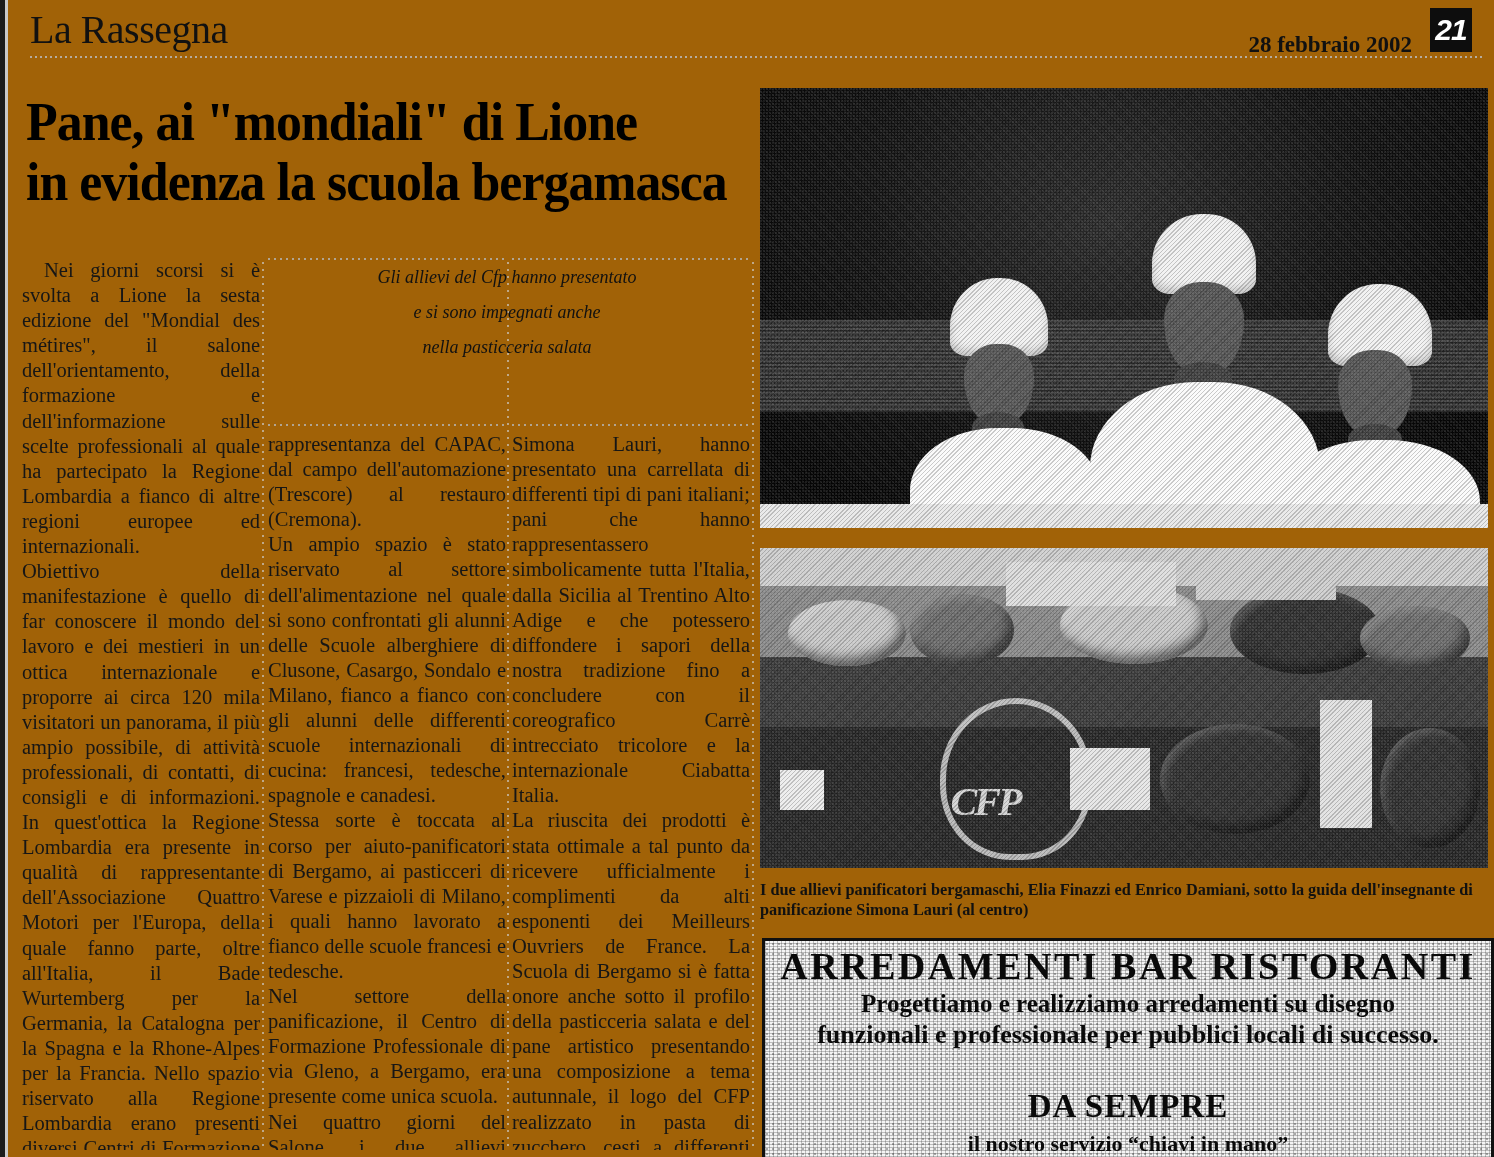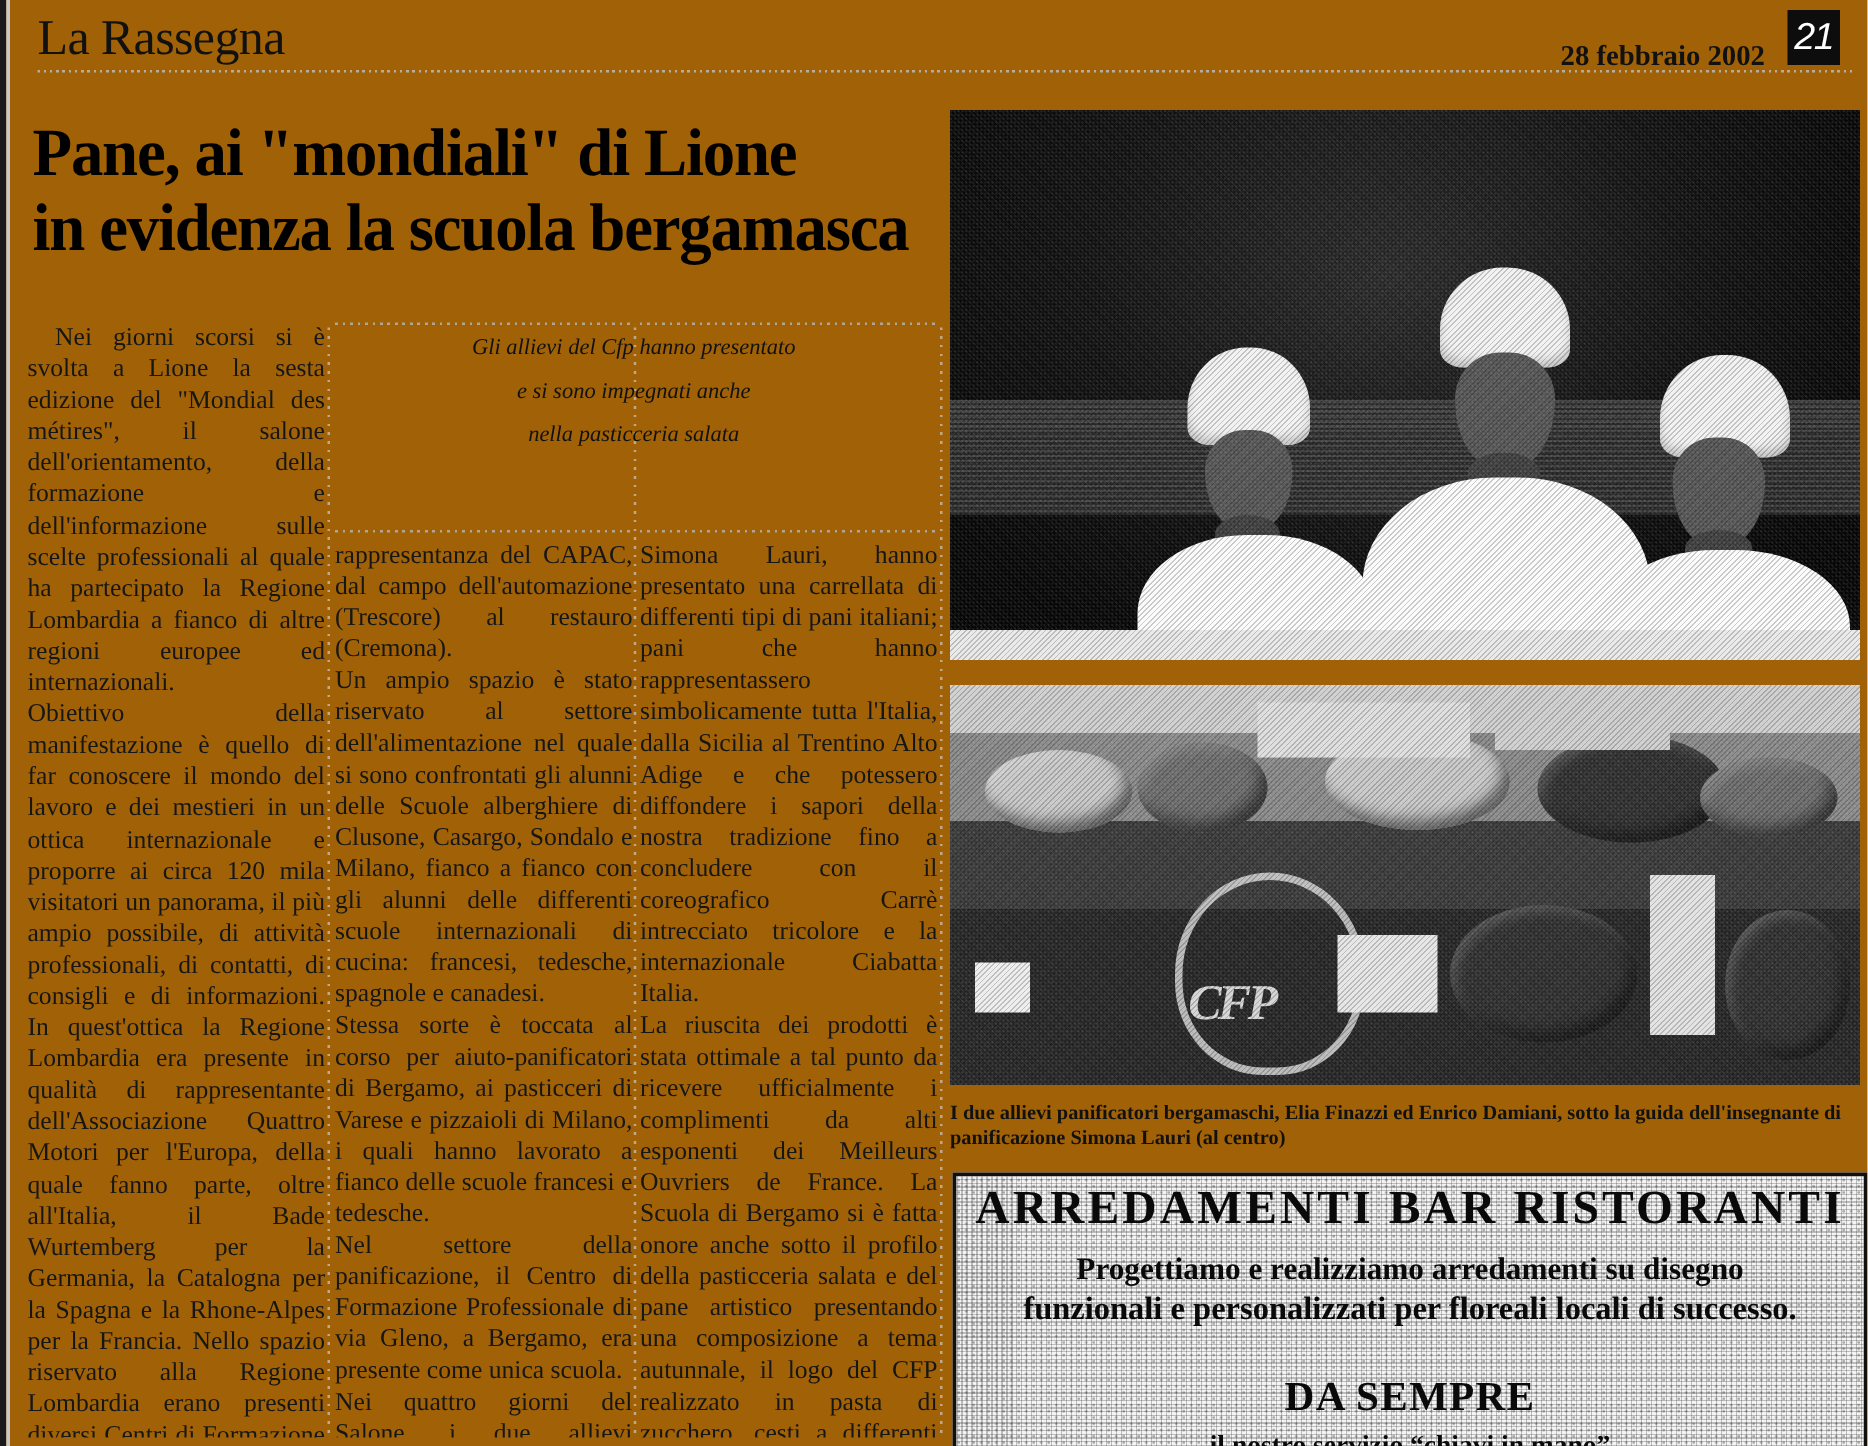--- a/index.html
+++ b/index.html
@@ -62,21 +62,21 @@
     position: absolute;
     right: 8px; top: 0px;
     width: 42px; height: 44px;
     background: #0d0d0d;
     color: #fff;
     display: flex;
     align-items: center;
     justify-content: center;
     font-family: "Liberation Sans", sans-serif;
     font-size: 30px;
-    font-weight: 400;
+    font-weight: 700;
     font-style: italic;
     letter-spacing: -1px;
   }
   .masthead-rule {
     position: absolute;
     left: 30px; top: 56px;
     width: 1452px; height: 2px;
     background: repeating-linear-gradient(
       to right,
       #b9b9b9 0 2px, rgba(255,255,255,0) 2px 5px
@@ -308,21 +308,21 @@
     letter-spacing: 2.5px;
     line-height: 42px;
     white-space: nowrap;
   }
   .ad-sub1, .ad-sub2 {
     font-family: "Liberation Serif", "DejaVu Serif", serif;
     font-weight: 700;
     color: #0a0a0a;
     white-space: nowrap;
   }
-  .ad-sub1 { font-size: 25px; line-height: 30px; margin-top: 14px; }
+  .ad-sub1 { font-size: 25px; line-height: 30px; margin-top: 2px; }
   .ad-sub2 { font-size: 26px; line-height: 32px; }
   .ad-slogan {
     margin-top: 36px;
     font-family: "Liberation Serif", "DejaVu Serif", serif;
     font-weight: 700;
     font-size: 33px;
     letter-spacing: 1px;
     line-height: 38px;
   }
   .ad-tagline {
@@ -441,19 +441,19 @@
     <div class="grain"></div>
   </div>
 
   <div class="caption">I due allievi panificatori bergamaschi, Elia Finazzi ed Enrico Damiani, sotto la guida dell'insegnante di panificazione Simona Lauri (al centro)</div>
 
   <div class="ad">
     <div class="ad-noise"></div>
     <div class="ad-inner">
       <div class="ad-title">ARREDAMENTI  BAR  RISTORANTI</div>
       <div class="ad-sub1">Progettiamo e realizziamo arredamenti su disegno</div>
-      <div class="ad-sub2">funzionali e personalizzati per floreali locali di successo.</div>
+      <div class="ad-sub2">funzionali e professionale per pubblici locali di successo.</div>
       <div class="ad-slogan">DA SEMPRE</div>
       <div class="ad-tagline">il nostro servizio “chiavi in mano”</div>
     </div>
   </div>
 
 </div>
 
 </body></html>

